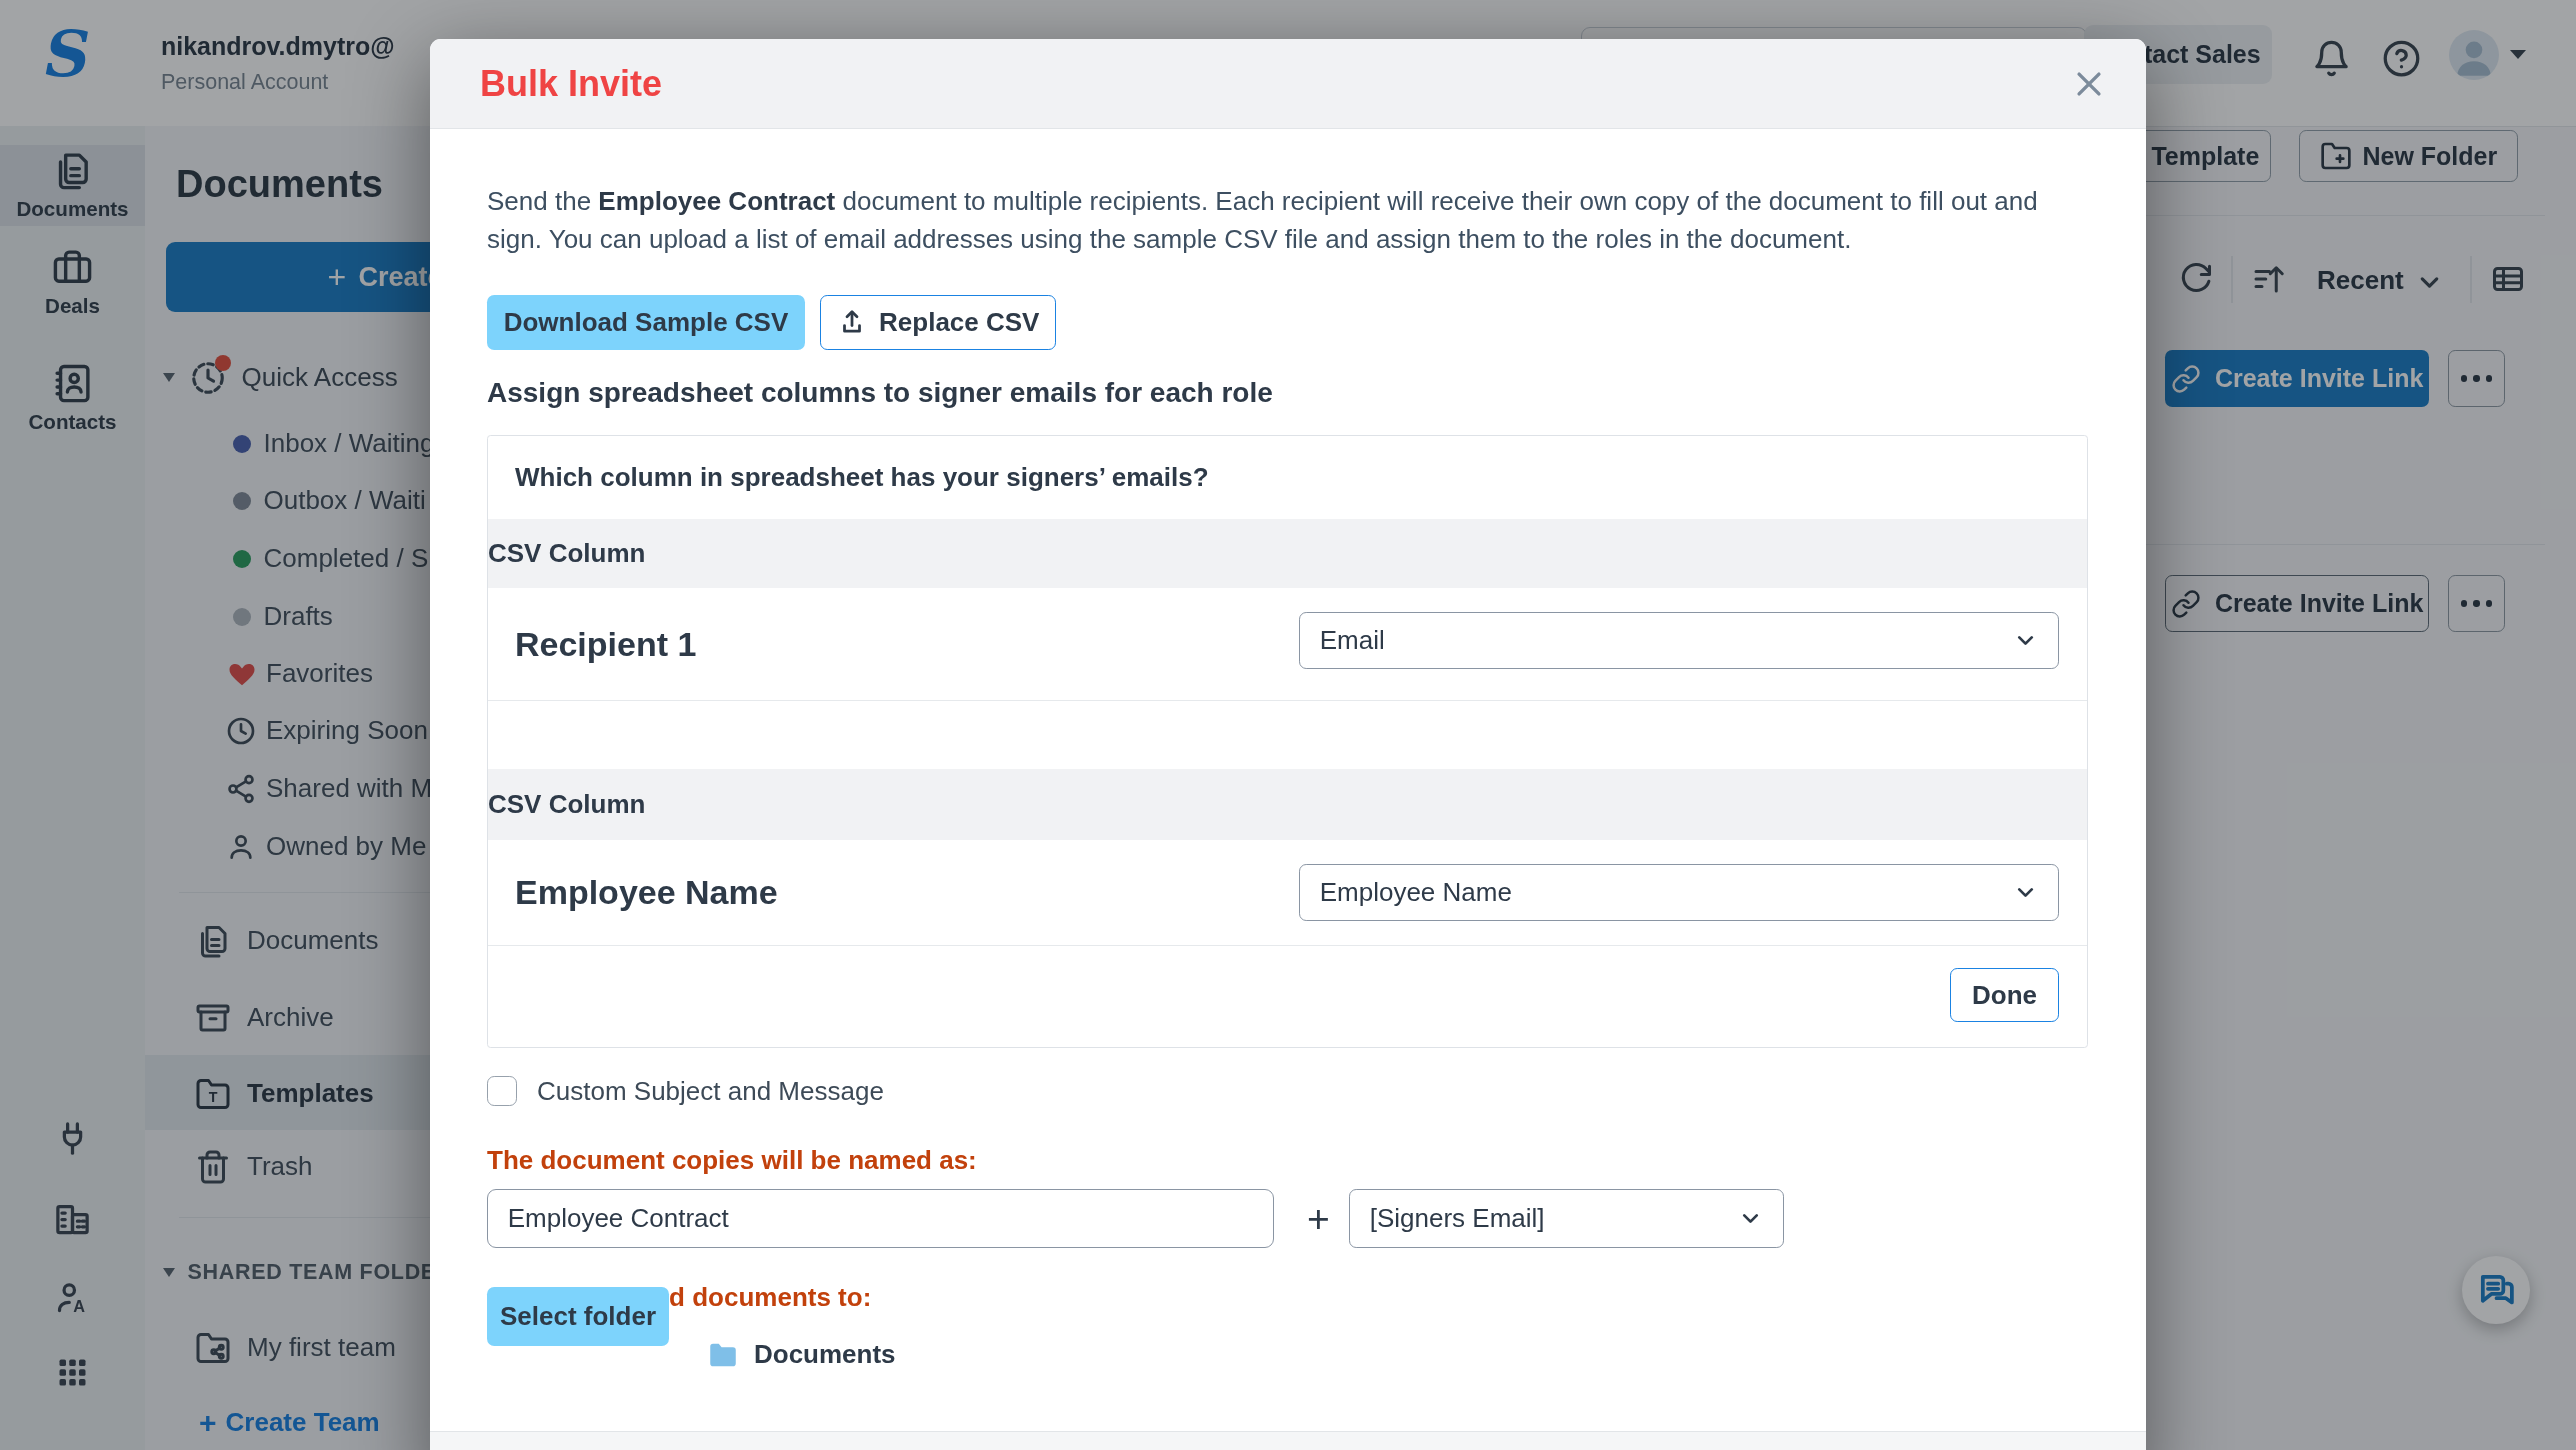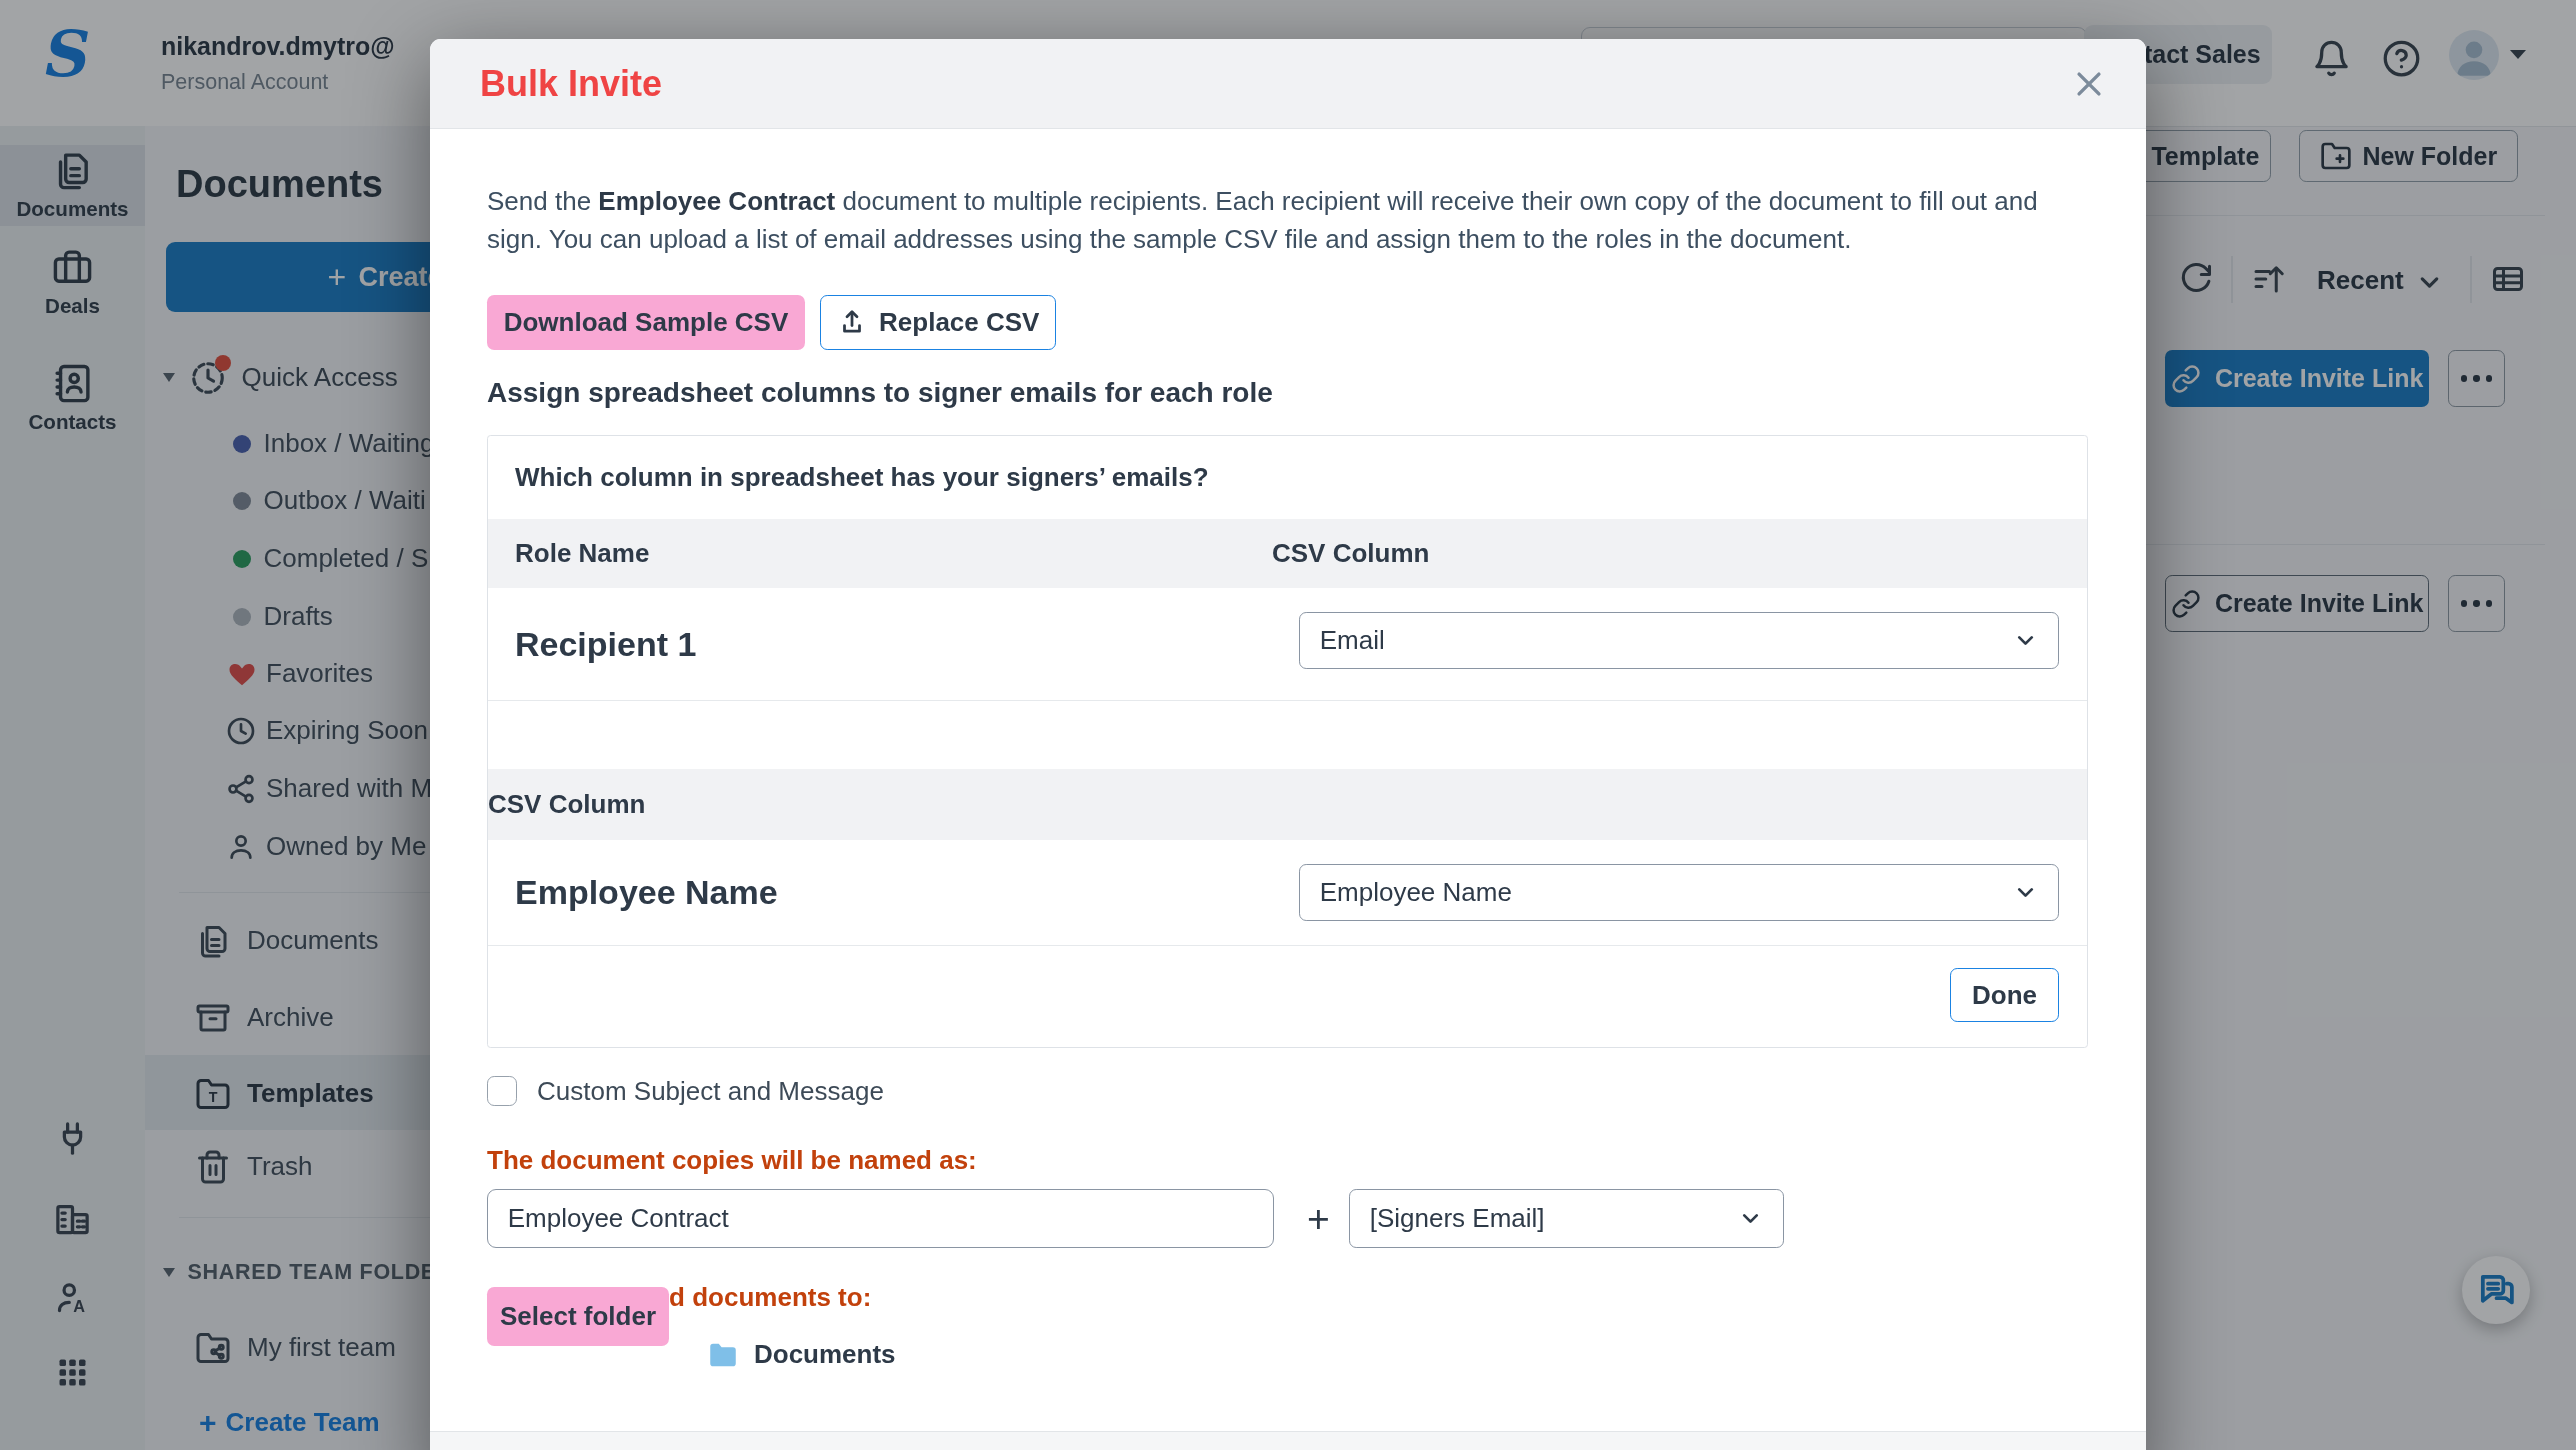--- a/index.html
+++ b/index.html
@@ -52,21 +52,21 @@
   
   .overlay{left:0;top:0;width:2576px;height:1451px;background:rgba(10,16,22,.38);z-index:5;}
 
   
   .modal{left:430px;top:39px;width:1716px;height:1449px;background:#FFFFFF;border-radius:10.7px 10.7px 0 0;
          box-shadow:0 21.5px 81px rgba(0,0,0,.45);z-index:10;}
   .m-head{left:0;top:0;width:1716px;height:89px;background:#F1F2F4;border-radius:10.7px 10.7px 0 0;border-bottom:0.9px solid #E2E5E8;}
   .m-title{left:50px;top:0;height:98px;line-height:89px;font-size:36px;font-weight:700;color:#ef4444;}
   .m-close{left:1639px;top:25px;width:39px;height:39px;color:#7C8B9B;display:flex;align-items:center;justify-content:center;cursor:pointer;}
   .m-par{left:57px;top:143px;width:1601px;font-size:26px;line-height:38px;color:#3D4F61;}
-  .gray-btn{background:#f9a8d4;border-radius:7.2px;font-size:26px;font-weight:700;color:#2E3A48;
+  .gray-btn{background:#7dd3fc;border-radius:7.2px;font-size:26px;font-weight:700;color:#2E3A48;
             display:flex;align-items:center;justify-content:center;gap:12.5px;box-sizing:border-box;}
   .blue-outline{background:#fff;border:1.8px solid var(--c-primary_blue,#1A82E2);border-radius:7.2px;font-size:26px;font-weight:700;color:#2E3A48;
             display:flex;align-items:center;justify-content:center;gap:12.5px;box-sizing:border-box;}
   .m-sec{left:57px;top:338px;font-size:28px;font-weight:700;color:#2E3A48;}
   .map-box{left:57px;top:396px;width:1601px;height:613px;border:0.9px solid #DEE2E7;border-radius:3.6px;background:#fff;box-sizing:border-box;}
   .q-row{position:absolute;left:0;width:1599px;display:flex;align-items:center;padding-left:27px;box-sizing:border-box;
          font-size:26px;font-weight:700;color:#2E3A48;}
   .thead{position:absolute;left:0;width:1599px;background:#F1F2F4;display:flex;align-items:center;
          font-size:26px;font-weight:700;color:#2E3A48;}
   .thead .c1{padding-left:27px;width:784px;box-sizing:border-box;}
@@ -429,21 +429,20 @@
           </svg>
         </span>
       <span>Replace CSV</span>
     </div>
 
     <div class="abs m-sec">Assign spreadsheet columns to signer emails for each role</div>
 
     <div class="abs map-box">
       <div class="q-row" style="top:0;height:83px;">Which column in spreadsheet has your signers’ emails?</div>
       <div class="thead" style="top:83px;height:69px;">
-        <span class="c1">Role Name</span>
         <span>CSV Column</span>
       </div>
       <div class="rname" style="top:152px;height:112px;">Recipient 1</div>
       <div class="select" style="left:811px;top:176px;width:760px;">
         <span>Email</span>
         <span>
             <svg class="ic" width="25" height="25" viewBox="0 0 24 24" style="stroke-width:2.6">
               <polyline points="6 9 12 15 18 9"></polyline>
             </svg>
           </span>

